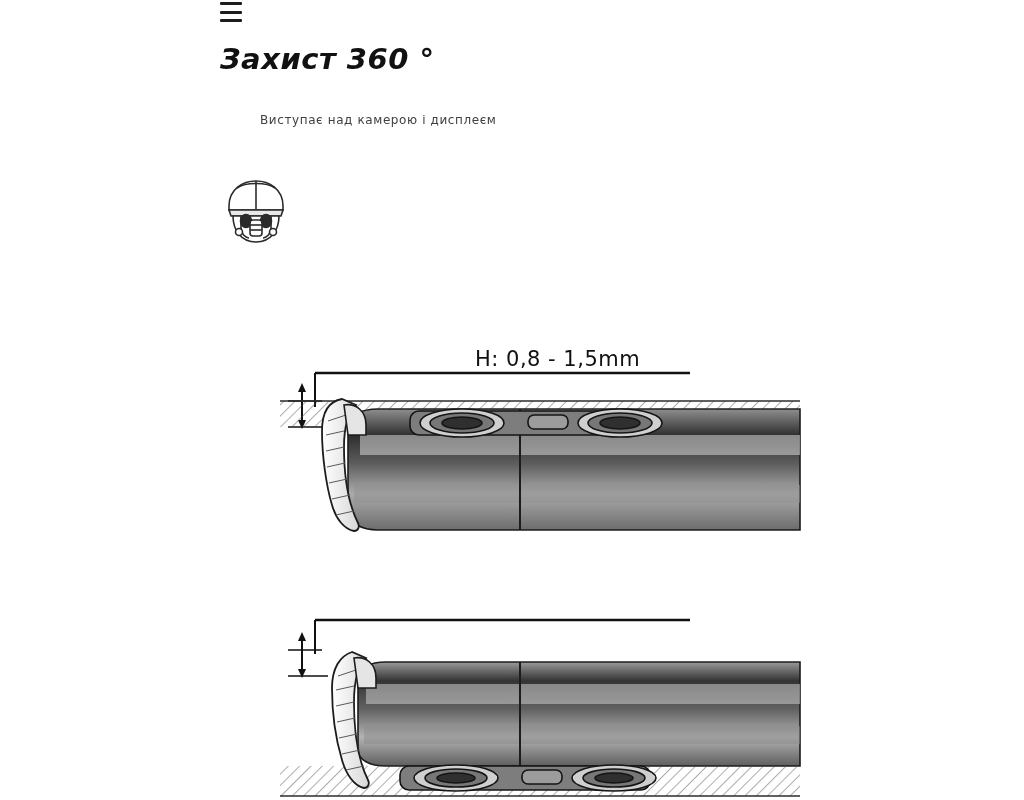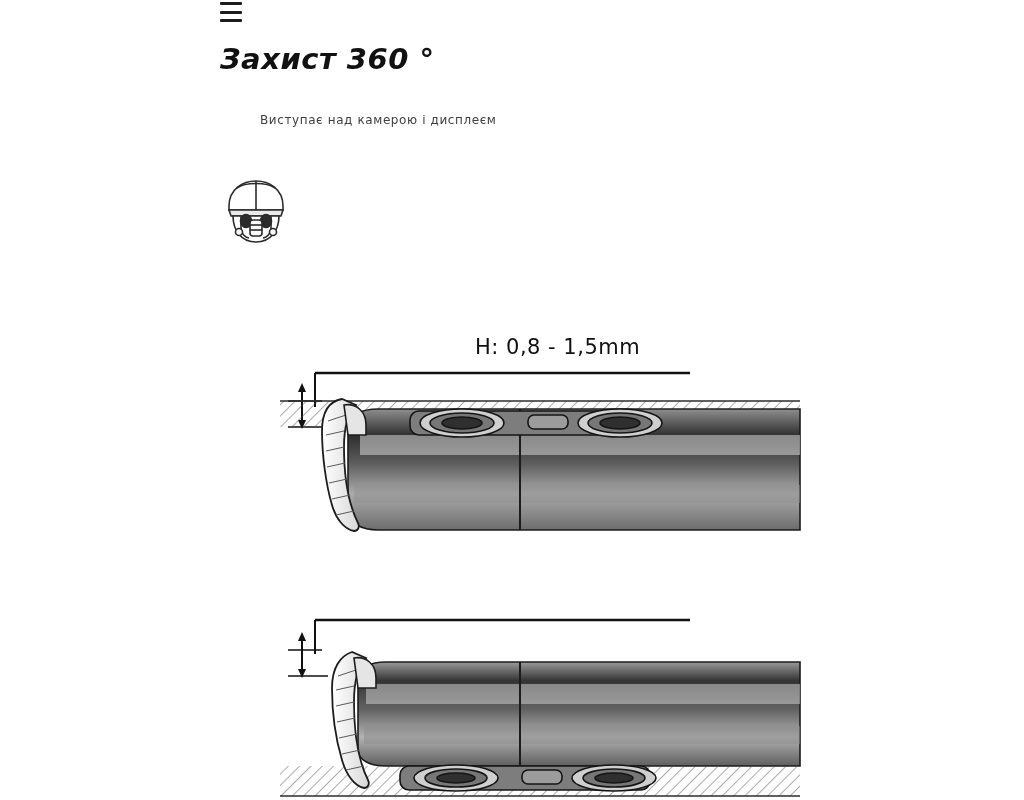--- a/index.html
+++ b/index.html
@@ -80,21 +80,21 @@
     position: absolute;
     left: 270px;
     width: 540px;
   }
   .diagram-1 { top: 335px; height: 215px; }
   .diagram-2 { top: 580px; height: 220px; }
 
   .dim-label {
     position: absolute;
     left: 205px;
-    top: 0px;
+    top: 12px;
     font-size: 21px;
     letter-spacing: 0.5px;
     color: #111;
     white-space: nowrap;
   }
 
   svg { display: block; }
 </style>
 </head>
 <body>

